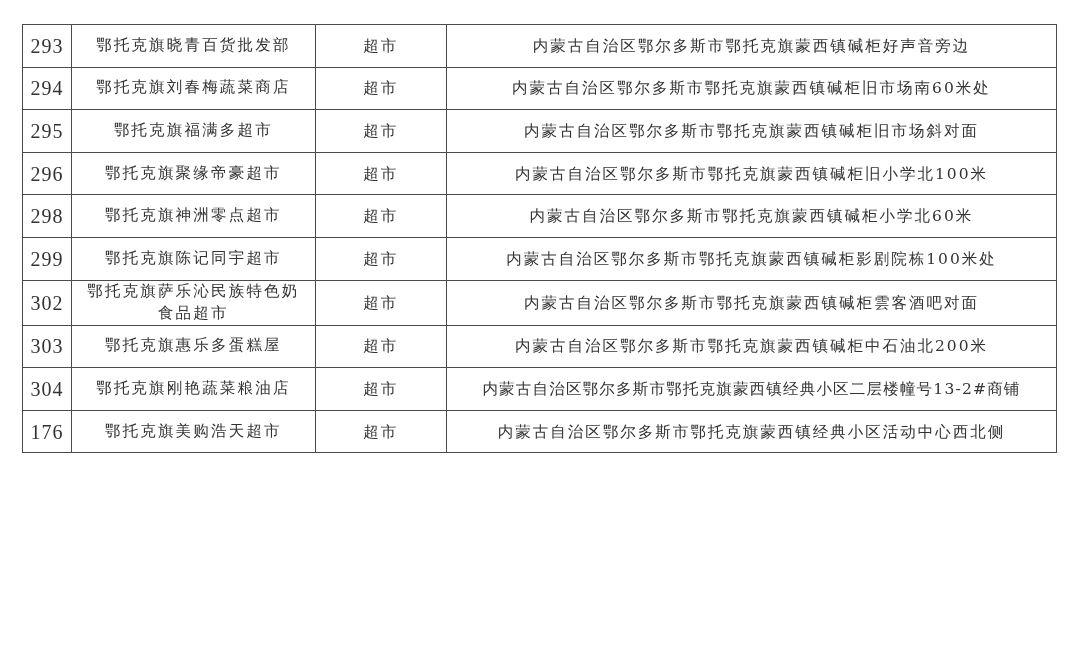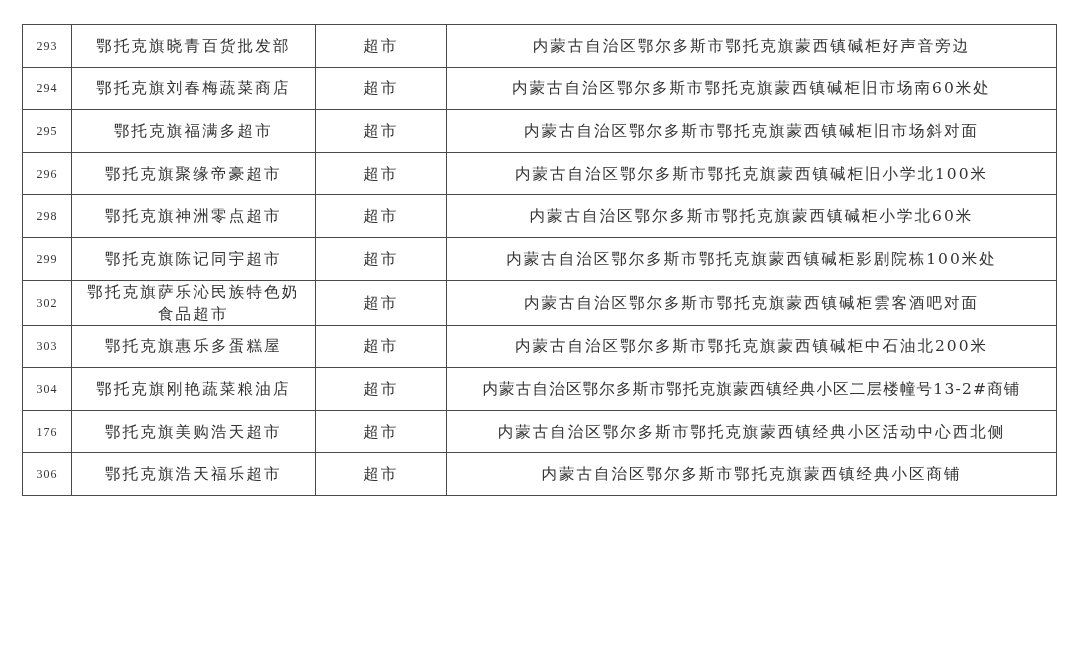--- a/index.html
+++ b/index.html
@@ -34,24 +34,24 @@
       vertical-align: middle;
       font-size: 15.5px;
       letter-spacing: 2.2px;
       line-height: 18px;
       box-sizing: border-box;
       color: #333333;
     }
     td.c-no {
       width: 48px;
       font-family: "Liberation Serif", "DejaVu Serif", serif;
-      font-size: 12px;
+      font-size: 20px;
       letter-spacing: 1px;
     }
-    td.c-name { width: 240px; }
+    td.c-name { width: 240px; font-family: Liberation Mono, monospace; }
     td.c-type { width: 129px; }
     td.c-addr { width: 600px; letter-spacing: 2px; }
     td.c-name.wrap { line-height: 22px; padding: 0 10px; }
   </style>
 </head>
 <body>
 
 <div class="sheet">
   <table>
     <tbody>
@@ -108,21 +108,15 @@
         <td class="c-name">鄂托克旗刚艳蔬菜粮油店</td>
         <td class="c-type">超市</td>
         <td class="c-addr" style="letter-spacing:1.2px;">内蒙古自治区鄂尔多斯市鄂托克旗蒙西镇经典小区二层楼幢号13-2#商铺</td>
       </tr>
       <tr>
         <td class="c-no">176</td>
         <td class="c-name">鄂托克旗美购浩天超市</td>
         <td class="c-type">超市</td>
         <td class="c-addr">内蒙古自治区鄂尔多斯市鄂托克旗蒙西镇经典小区活动中心西北侧</td>
       </tr>
-      <tr>
-        <td class="c-no">306</td>
-        <td class="c-name">鄂托克旗浩天福乐超市</td>
-        <td class="c-type">超市</td>
-        <td class="c-addr">内蒙古自治区鄂尔多斯市鄂托克旗蒙西镇经典小区商铺</td>
-      </tr>
     </tbody>
   </table>
 </div>
 
 </body></html>

